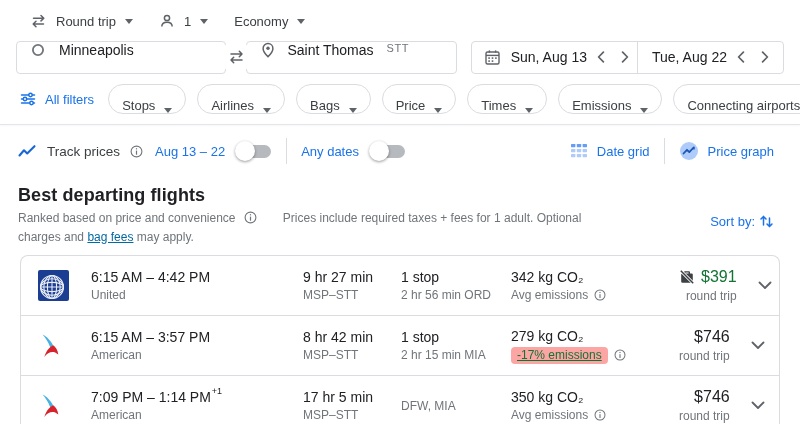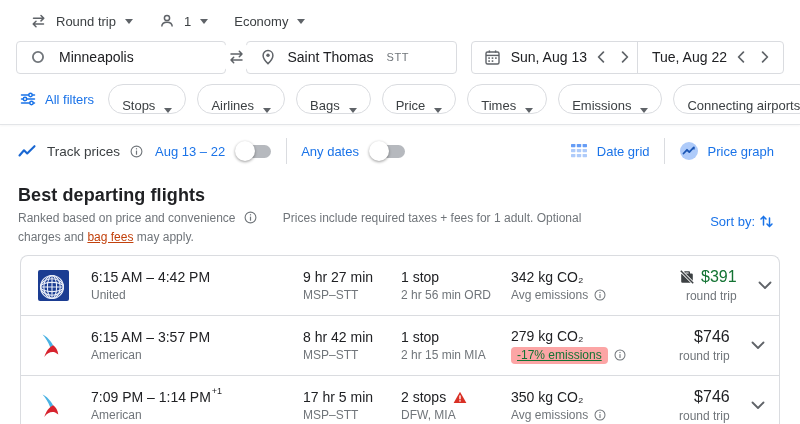--- a/index.html
+++ b/index.html
@@ -6,21 +6,21 @@
   html, body { width: 800px; height: 424px; overflow: hidden; }
   body { font-family: "Liberation Sans", sans-serif; background: #fff; color: #202124; }
 
   
   .topbar { display: flex; align-items: center; gap: 14px; padding: 8px 24px 4px; }
   .tb-item { display: flex; align-items: center; gap: 9px; padding: 5px 6px; font-size: 13px; color: #3c4043; cursor: pointer; border-radius: 4px; }
   .caret { width: 0; height: 0; border-left: 4px solid transparent; border-right: 4px solid transparent; border-top: 5px solid #5f6368; }
 
   
   .search-row { display: flex; align-items: center; padding: 2px 16px 0; }
-  .field { display: flex; align-items: center; border: 1px solid #dadce0; border-radius: 4px; height: 33px; background: #fff; }
+  .field { display: flex; align-items: flex-start; border: 1px solid #dadce0; border-radius: 4px; height: 33px; background: #fff; }
   .origin-field { width: 234px; padding: 0 10px 0 13px; gap: 13px; }
   .dest-field  { width: 234px; padding: 0 10px 0 13px; gap: 11px; }
   .swap-btn { width: 34px; height: 34px; border-radius: 50%; background: #fff; display: flex; align-items: center; justify-content: center; margin: 0 -5px; z-index: 2; cursor: pointer; }
   .field-text { font-size: 14px; color: #202124; white-space: nowrap; }
   .dest-code { font-size: 11px; color: #70757a; letter-spacing: .6px; margin-left: 2px; }
   .date-field { flex: 1; margin-left: 14px; padding: 0 6px 0 12px; }
   .date-half { flex: 1; display: flex; align-items: center; gap: 10px; height: 100%; }
   .date-half.second { border-left: 1px solid #dadce0; padding-left: 14px; }
   .date-text { font-size: 14px; color: #202124; white-space: nowrap; margin-right: auto; }
   .date-nav { display: flex; align-items: center; gap: 16px; padding-right: 8px; }
@@ -45,21 +45,21 @@
   .toggle-knob { position: absolute; left: 0; top: 0; width: 20px; height: 20px; border-radius: 50%; background: #fff; box-shadow: 0 1px 3px rgba(0,0,0,.4); }
   .track-right { margin-left: auto; display: flex; align-items: center; }
   .tool-item { display: flex; align-items: center; gap: 9px; cursor: pointer; }
 
   
   .results-header { padding: 10px 26px 6px 18px; }
   .results-title { font-size: 18px; font-weight: 700; color: #202124; letter-spacing: .1px; }
   .sub-row { display: flex; align-items: flex-start; margin-top: 3px; }
   .subtext { font-size: 12px; color: #70757a; line-height: 1.55; max-width: 575px; }
   .subtext .gap { display: inline-block; width: 26px; }
-  .bag-fees-link { text-decoration: underline; cursor: pointer; color: #c2410c; }
+  .bag-fees-link { text-decoration: underline; cursor: pointer; color: #0369a1; }
   .sort-by { margin-left: auto; display: flex; align-items: center; gap: 4px; font-size: 13px; font-weight: 500; color: #1a73e8; padding-top: 5px; cursor: pointer; white-space: nowrap; }
 
   
   .flight-list { margin: 3px 20px 0; border: 1px solid #dadce0; border-bottom: none; border-radius: 8px 8px 0 0; overflow: hidden; background: #fff; }
   .flight-row { display: grid; grid-template-columns: 70px 212px 98px 110px 168px 1fr 52px; align-items: center; height: 60px; border-bottom: 1px solid #dadce0; cursor: pointer; }
   .logo-cell { padding-left: 17px; display: flex; align-items: center; }
   .two-line { display: flex; flex-direction: column; gap: 3px; }
   .line-main { font-size: 14px; color: #202124; white-space: nowrap; }
   .line-sub { font-size: 12px; color: #70757a; white-space: nowrap; display: flex; align-items: center; gap: 6px; }
   .sup { font-size: 9px; vertical-align: text-top; position: relative; top: -3px; margin-left: 1px; }
@@ -469,30 +469,20 @@
       <div class="line-main"><span>7:09 PM – 1:14 PM</span><span class="sup">+1</span></div>
       <div class="line-sub">American</div>
     </div>
 
     <div class="two-line">
       <div class="line-main">17 hr 5 min</div>
       <div class="line-sub">MSP–STT</div>
     </div>
 
     <div class="two-line">
-      <div class="line-main stops-main">
-        <span>2 stops</span>
-        <span>
-          <svg width="14" height="13" viewBox="0 0 14 13">
-            <path d="M7 0.8 L13.4 12 H0.6 Z" fill="#d93025"></path>
-            <rect x="6.3" y="4.4" width="1.4" height="3.9" fill="#fff"></rect>
-            <rect x="6.3" y="9.2" width="1.4" height="1.4" fill="#fff"></rect>
-          </svg>
-        </span>
-      </div>
       <div class="line-sub">DFW, MIA</div>
     </div>
 
     <div class="two-line">
       <div class="line-main">350 kg CO₂</div>
       <div class="line-sub">
         <span>Avg emissions</span>
 
         <span>
           <svg width="12" height="12" viewBox="0 0 13 13">

